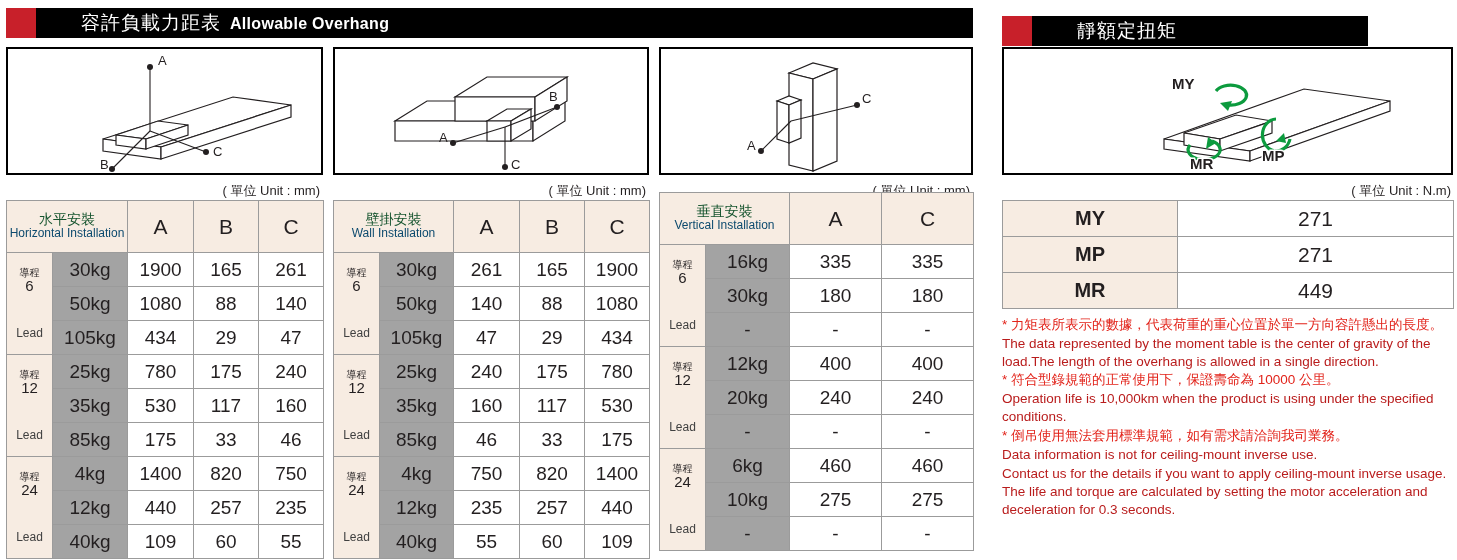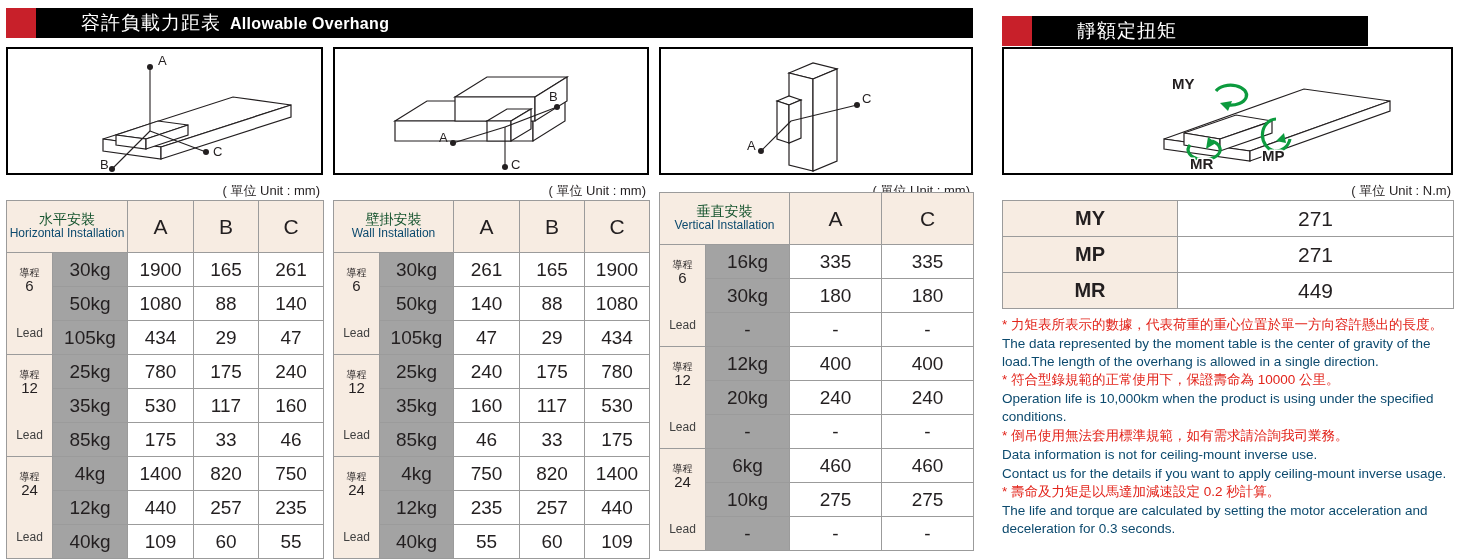--- a/index.html
+++ b/index.html
@@ -81,21 +81,21 @@
     text-align: center;
     vertical-align: middle;
     height: 36px;
   }
   table.st td.lbl { background: #f7ece2; font-size: 20px; font-weight: bold; }
   table.st td.val { background: #ffffff; font-size: 21px; }
 
   
   .notes { position: absolute; width: 447px; font-size: 13.5px; line-height: 1.32; }
   .notes .red { color: #e2231a; }
-  .notes .gray { color: #0c4a6e; }
+  .notes .gray { color: #b91c1c; }
   .notes p { margin: 0 0 1px 0; }
 
   
   svg { display: block; }
 </style>
 </head>
 <body>
 
 <div class="page">
 
@@ -501,17 +501,16 @@
   </table>
 
   <div class="notes" style="left:1002px; top:316px;">
     <p class="red">* 力矩表所表示的數據，代表荷重的重心位置於單一方向容許懸出的長度。</p>
     <p class="gray">The data represented by the moment table is the center of gravity of the load.The length of the overhang is allowed in a single direction.</p>
     <p class="red">* 符合型錄規範的正常使用下，保證壽命為 10000 公里。</p>
     <p class="gray">Operation life is 10,000km when the product is using under the specified conditions.</p>
     <p class="red">* 倒吊使用無法套用標準規範，如有需求請洽詢我司業務。</p>
     <p class="gray">Data information is not for ceiling-mount inverse use.</p>
     <p class="gray">Contact us for the details if you want to apply ceiling-mount inverse usage.</p>
-    <p class="red">* 壽命及力矩是以馬達加減速設定 0.2 秒計算。</p>
     <p class="gray">The life and torque are calculated by setting the motor acceleration and deceleration for 0.3 seconds.</p>
   </div>
 
 </div>
 
 </body></html>

